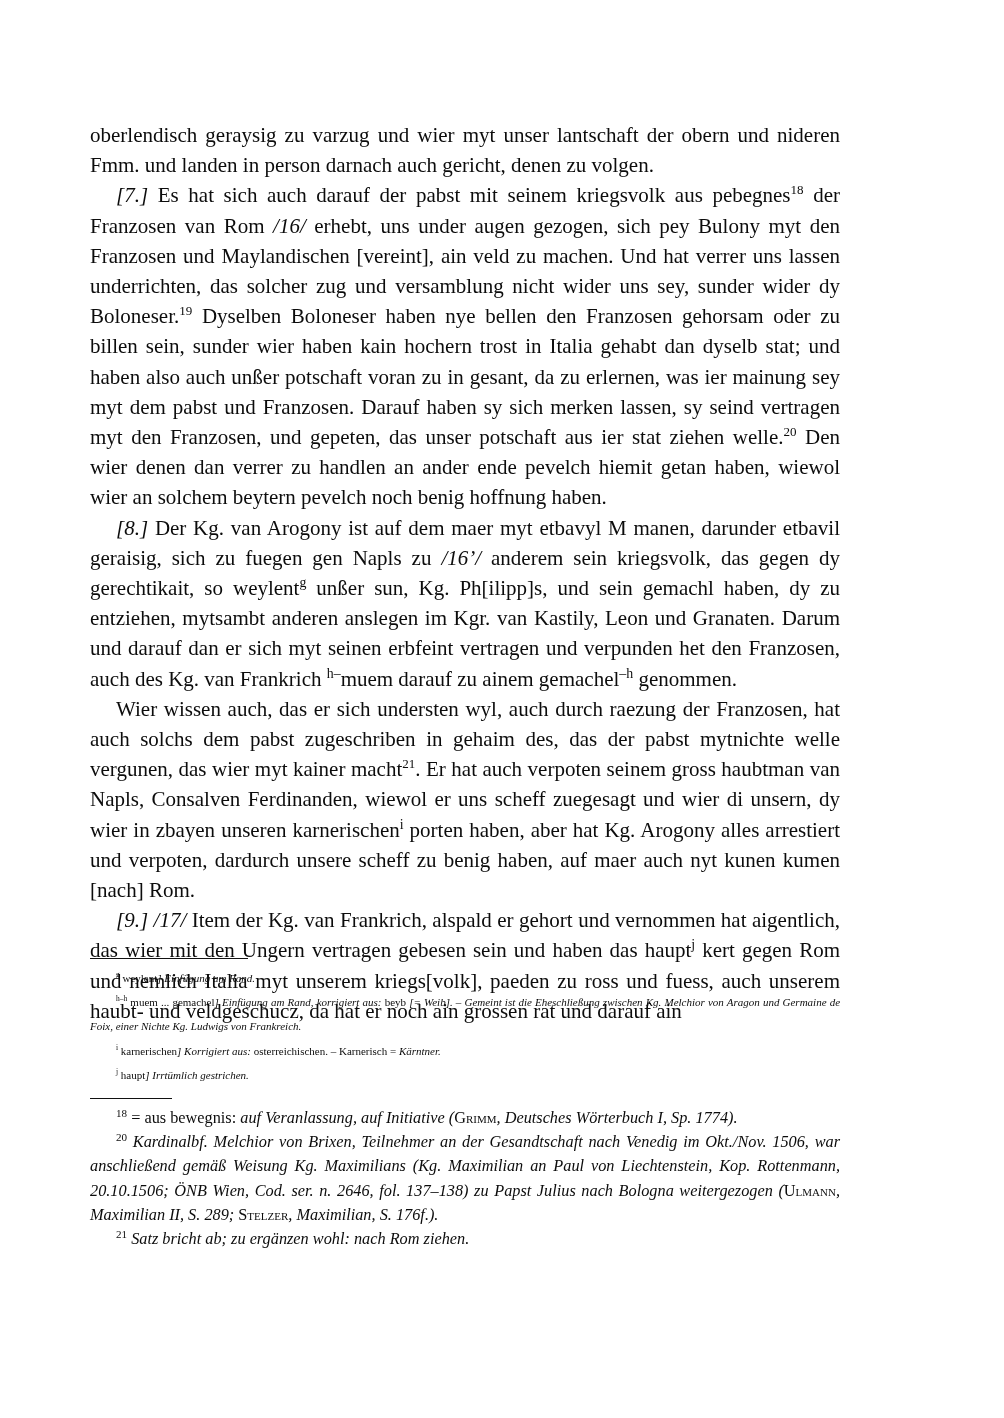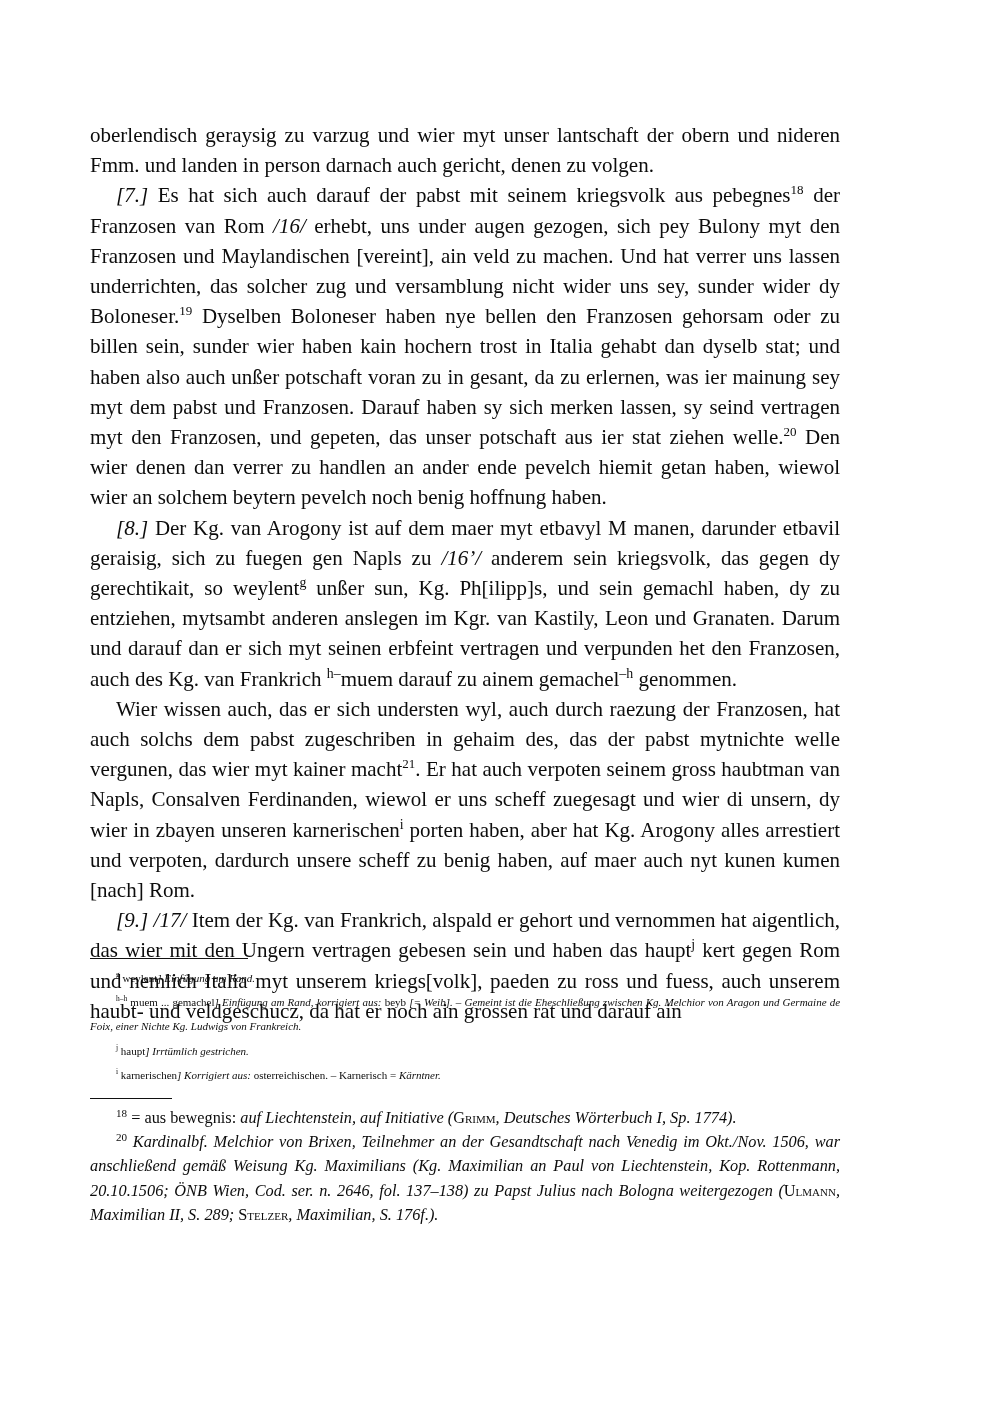--- a/index.html
+++ b/index.html
@@ -157,31 +157,32 @@
   </div>
 
   <hr class="fnrule var">
 
   <div class="apparatus">
 
     <p><sup class="lbl">g</sup> <span class="up">weylent</span><span class="it">]</span> <span class="it">Einfügung am Rand.</span></p>
 
     <p><sup class="lbl">h–h</sup> <span class="up">muem ... gemachel</span><span class="it">]</span> <span class="it">Einfügung am Rand, korrigiert aus:</span> <span class="up">beyb</span> <span class="it">[= Weib]. – Gemeint ist die Ehe­schließung zwischen Kg. Melchior von Aragon und Germaine de Foix, einer Nichte Kg. Ludwigs von Frank­reich.</span></p>
 
+    <p><sup class="lbl">i</sup> <span class="up">karnerischen</span><span class="it">]</span> <span class="it">Korrigiert aus:</span> <span class="up">osterreichischen. – Karnerisch =</span> <span class="it">Kärntner.</span></p>
+
     <p><sup class="lbl">j</sup> <span class="up">haupt</span><span class="it">]</span> <span class="it">Irrtümlich gestrichen.</span></p>
-
-    <p><sup class="lbl">i</sup> <span class="up">karnerischen</span><span class="it">]</span> <span class="it">Korrigiert aus:</span> <span class="up">osterreichischen. – Karnerisch =</span> <span class="it">Kärntner.</span></p>
 
   </div>
 
   <hr class="fnrule note">
 
   <div class="notes">
 
-    <p><sup class="lbl">18</sup> <span class="up">= aus bewegnis:</span> <span class="it">auf Liechtenstein, auf Initiative (</span><span class="sc">Grimm</span><span class="it">, Deutsches Wörterbuch I, Sp. 1774).</span></p>
+    <p><sup class="lbl">18</sup> <span class="up">= aus bewegnis:</span> <span class="it">auf Veranlassung, auf Initiative (</span><span class="sc">Grimm</span><span class="it">, Deutsches Wörterbuch I, Sp. 1774).</span></p>
 
 
     <p><sup class="lbl">20</sup> <span class="it">Kardinalbf. Melchior von Brixen, Teilnehmer an der Gesandtschaft nach Venedig im Okt./Nov. 1506, war anschließend gemäß Weisung Kg. Maximilians (Kg. Maximilian an Paul von Liechtenstein, Kop. Rottenmann, 20.10.1506; ÖNB Wien, Cod. ser. n. 2646, fol. 137–138) zu Papst Julius nach Bologna weitergezogen (</span><span class="sc">Ulmann</span><span class="it">, Maximilian II, S. 289; </span><span class="sc">Stelzer</span><span class="it">, Maximilian, S. 176f.).</span></p>
 
+    <p><sup class="lbl">21</sup> <span class="it">Satz bricht ab; zu ergänzen wohl: nach Rom ziehen.</span></p>
 
   </div>
 
 </div>
 
 </body></html>

